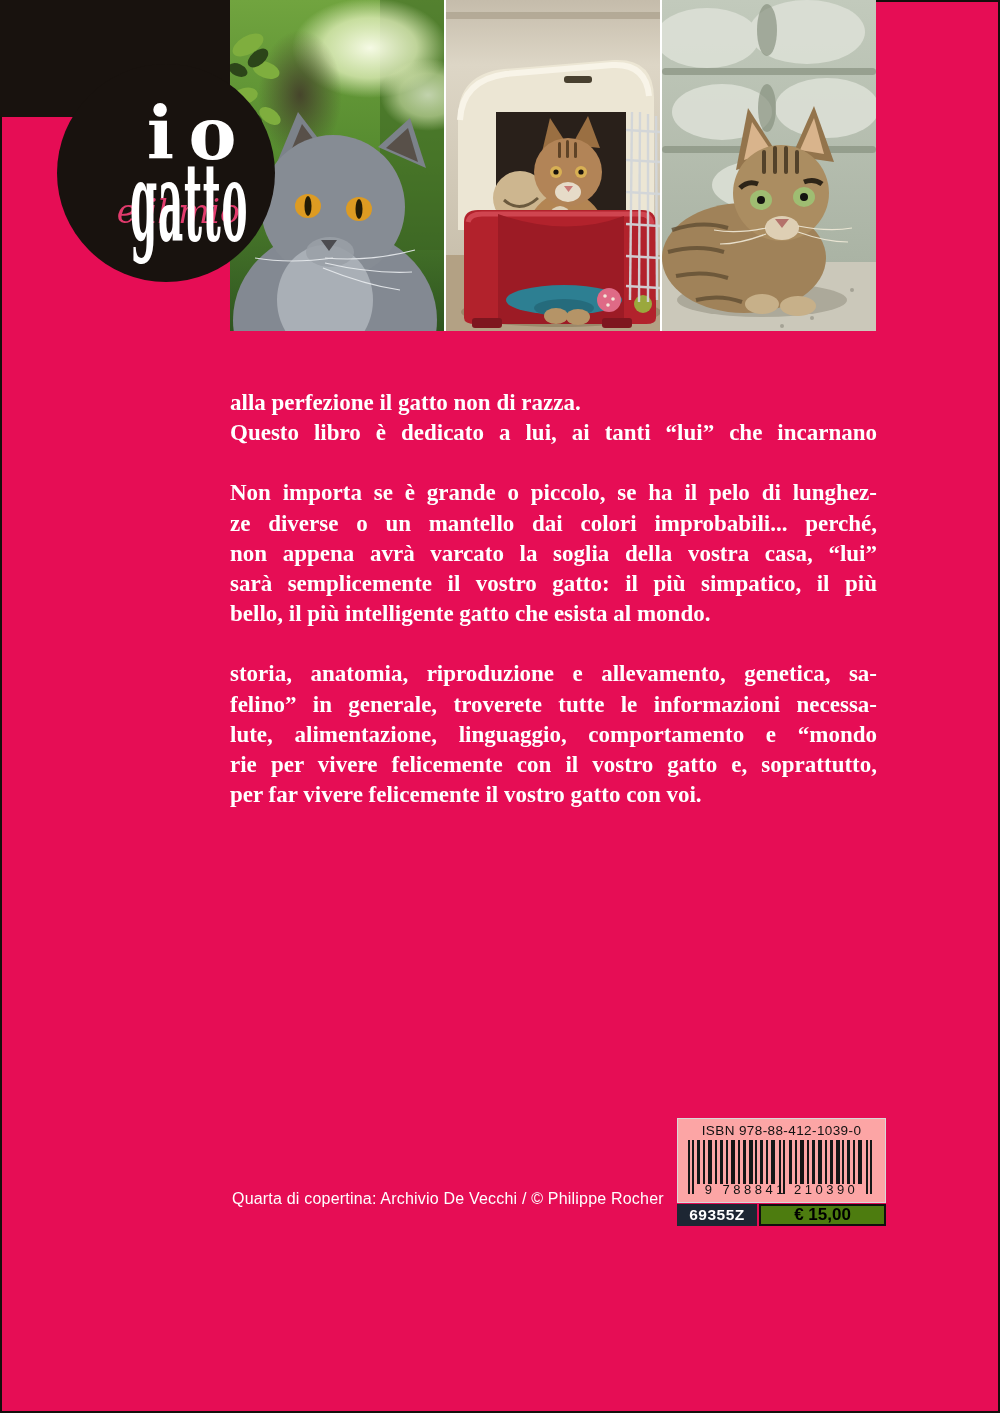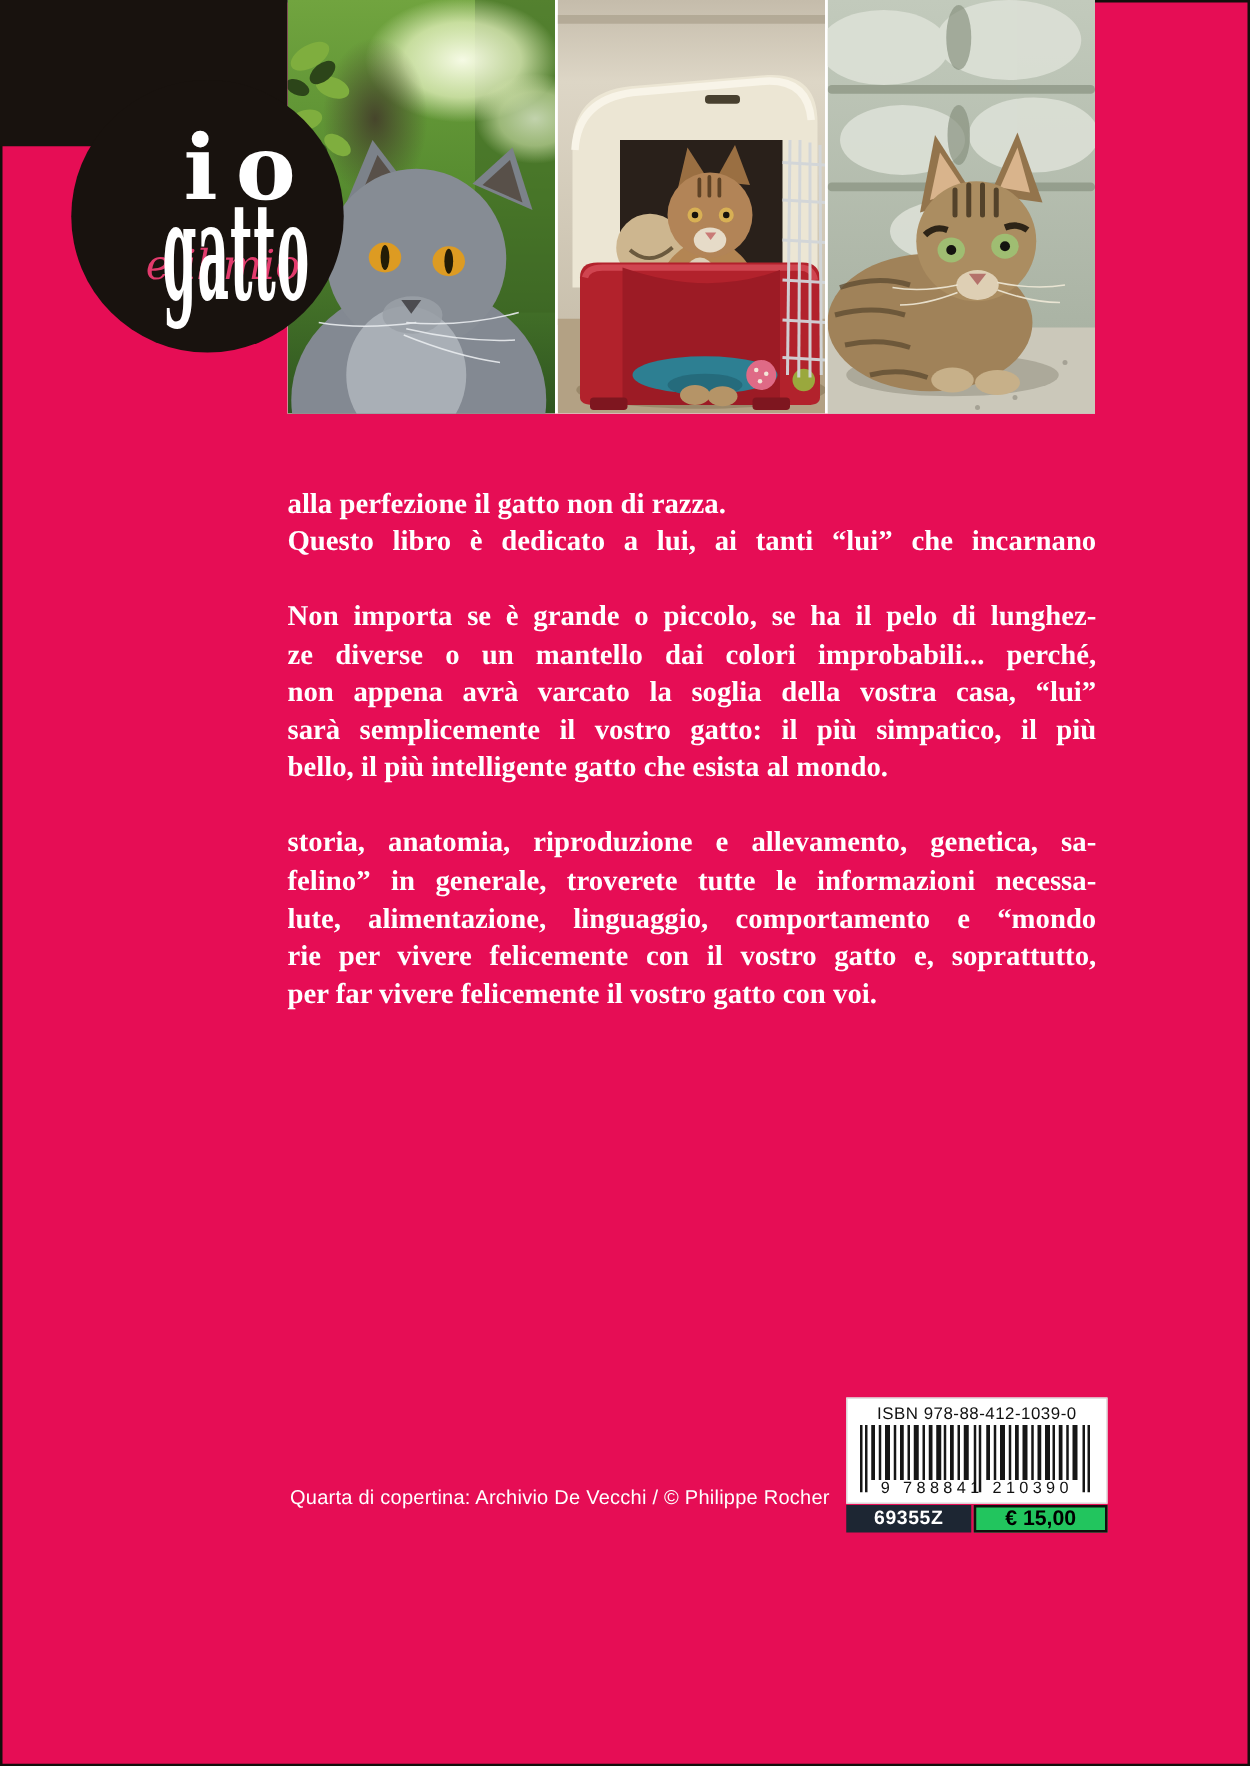--- a/index.html
+++ b/index.html
@@ -52,35 +52,35 @@
   }
   .blurb .para{margin-bottom:30px;}
   .blurb .line.just{text-align:justify;text-align-last:justify;}
   
   .credits{
     position:absolute;left:232px;top:1189px;z-index:1;
     font-size:16px;line-height:20.5px;color:#fff;letter-spacing:0.2px;
   }
   
   .barcode{position:absolute;left:677px;top:1118px;width:209px;z-index:1;}
-  .bc-white{background:#ffffff;height:85px;padding-top:4px;border:1px solid #d8d8d8;}
+  .bc-white{background:#fca5a5;height:85px;padding-top:4px;border:1px solid #d8d8d8;}
   .bc-isbn{font-size:13.5px;letter-spacing:0.4px;color:#111;text-align:center;}
   .bc-bars{display:block;margin:2px auto 0 auto;}
   .bc-digits{
     position:relative;margin-top:-10px;text-align:center;
     font-size:13px;letter-spacing:3.5px;color:#111;line-height:12px;
   }
   .bc-row{display:flex;gap:2px;margin-top:1px;height:22px;}
   .bc-code{
-    width:100px;background:var(--navy);color:#fff;
+    width:80px;background:var(--navy);color:#fff;
     display:flex;align-items:center;justify-content:center;
     font-weight:bold;font-size:15.5px;letter-spacing:0.5px;
   }
   .bc-price{
-    flex:1;background:#22c55e;border:2px solid #10100e;color:#000;
+    flex:1;background:#4d7c0f;border:2px solid #10100e;color:#000;
     display:flex;align-items:center;justify-content:center;
     font-weight:bold;font-size:17px;
   }
 </style>
 </head>
 <body>
 
 <div class="cover">
 
   <div class="photos">

